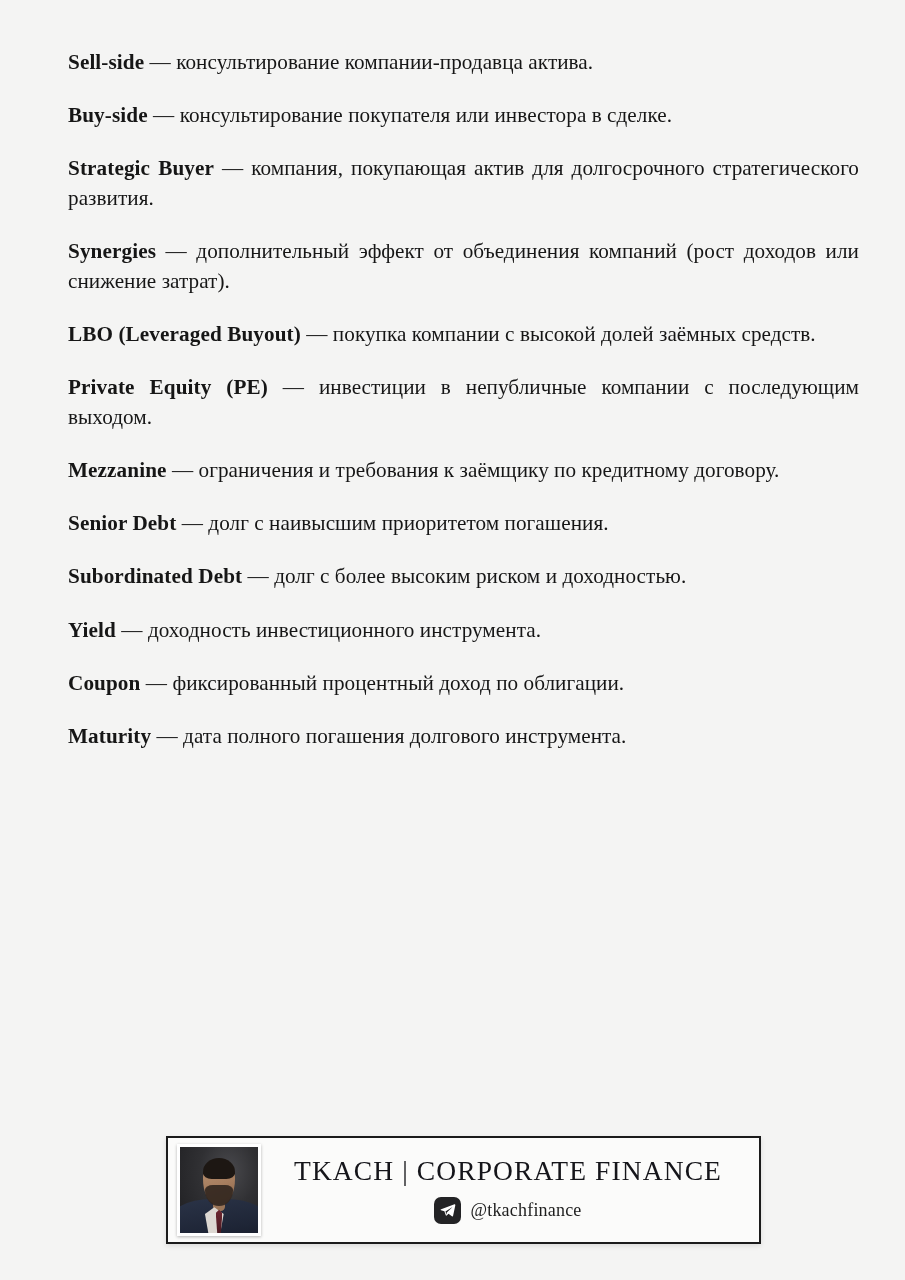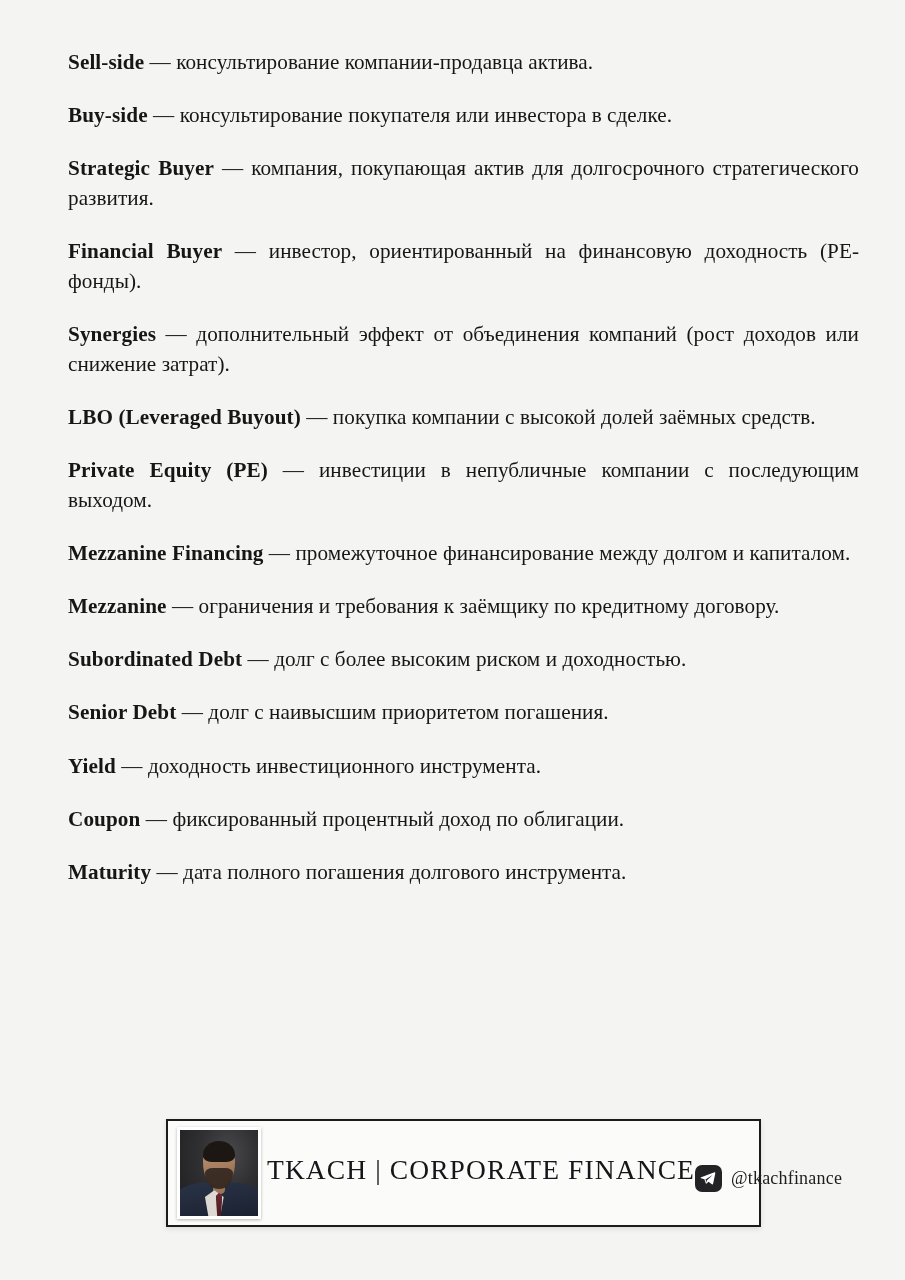--- a/index.html
+++ b/index.html
@@ -15,21 +15,21 @@
     overflow: hidden;
     position: relative;
   }
 
   .page {
     position: absolute;
     left: 0; top: 0;
     width: 905px;
     height: 1280px;
     box-sizing: border-box;
-    padding: 48px 46px 17px 68px;
+    padding: 48px 46px 0 68px;
     display: flex;
     flex-direction: column;
   }
 
   .glossary {
     width: 791px;
   }
 
   .entry {
     margin: 0 0 23.5px 0;
@@ -154,20 +154,22 @@
     left: 50%; top: 13%;
     width: 42%; height: 24%;
     margin-left: -21%;
     background: #1d1713;
     border-radius: 52% 52% 28% 28% / 72% 72% 30% 30%;
   }
 
   .sig-text {
     flex: 1 1 auto;
     display: flex;
+    flex-direction: column;
+    align-items: center;
     justify-content: center;
     padding-left: 6px;
   }
 
   .sig-title {
     font-size: 27.5px;
     letter-spacing: 1.1px;
     color: #15151a;
     font-weight: 400;
     white-space: nowrap;
@@ -202,28 +204,26 @@
 </style>
 </head>
 <body>
 
 <div class="page">
 
   <div class="glossary">
       <p class="entry short"><span class="term">Sell-side</span><span class="dash"> — </span><span class="def">консультирование компании-продавца актива.</span></p>
       <p class="entry short"><span class="term">Buy-side</span><span class="dash"> — </span><span class="def">консультирование покупателя или инвестора в сделке.</span></p>
       <p class="entry"><span class="term">Strategic Buyer</span><span class="dash"> — </span><span class="def">компания, покупающая актив для долгосрочного стратегического развития.</span></p>
-      <p class="entry"><span class="term">Financial Buyer</span><span class="dash"> — </span><span class="def">инвестор, ориентированный на финансовую доходность (PE-фонды).</span></p>
       <p class="entry"><span class="term">Synergies</span><span class="dash"> — </span><span class="def">дополнительный эффект от объединения компаний (рост доходов или снижение затрат).</span></p>
       <p class="entry"><span class="term">LBO (Leveraged Buyout)</span><span class="dash"> — </span><span class="def">покупка компании с высокой долей заёмных средств.</span></p>
       <p class="entry"><span class="term">Private Equity (PE)</span><span class="dash"> — </span><span class="def">инвестиции в непубличные компании с последующим выходом.</span></p>
-      <p class="entry"><span class="term">Mezzanine Financing</span><span class="dash"> — </span><span class="def">промежуточное финансирование между долгом и капиталом.</span></p>
       <p class="entry"><span class="term">Mezzanine</span><span class="dash"> — </span><span class="def">ограничения и требования к заёмщику по кредитному договору.</span></p>
+      <p class="entry short"><span class="term">Senior Debt</span><span class="dash"> — </span><span class="def">долг с наивысшим приоритетом погашения.</span></p>
       <p class="entry short"><span class="term">Subordinated Debt</span><span class="dash"> — </span><span class="def">долг с более высоким риском и доходностью.</span></p>
-      <p class="entry short"><span class="term">Senior Debt</span><span class="dash"> — </span><span class="def">долг с наивысшим приоритетом погашения.</span></p>
       <p class="entry short"><span class="term">Yield</span><span class="dash"> — </span><span class="def">доходность инвестиционного инструмента.</span></p>
       <p class="entry short"><span class="term">Coupon</span><span class="dash"> — </span><span class="def">фиксированный процентный доход по облигации.</span></p>
       <p class="entry short"><span class="term">Maturity</span><span class="dash"> — </span><span class="def">дата полного погашения долгового инструмента.</span></p>
     </div>
 
   <div class="footer-wrap">
     <div class="signature">
 
       <div class="portrait">
         <div class="portrait-inner">

